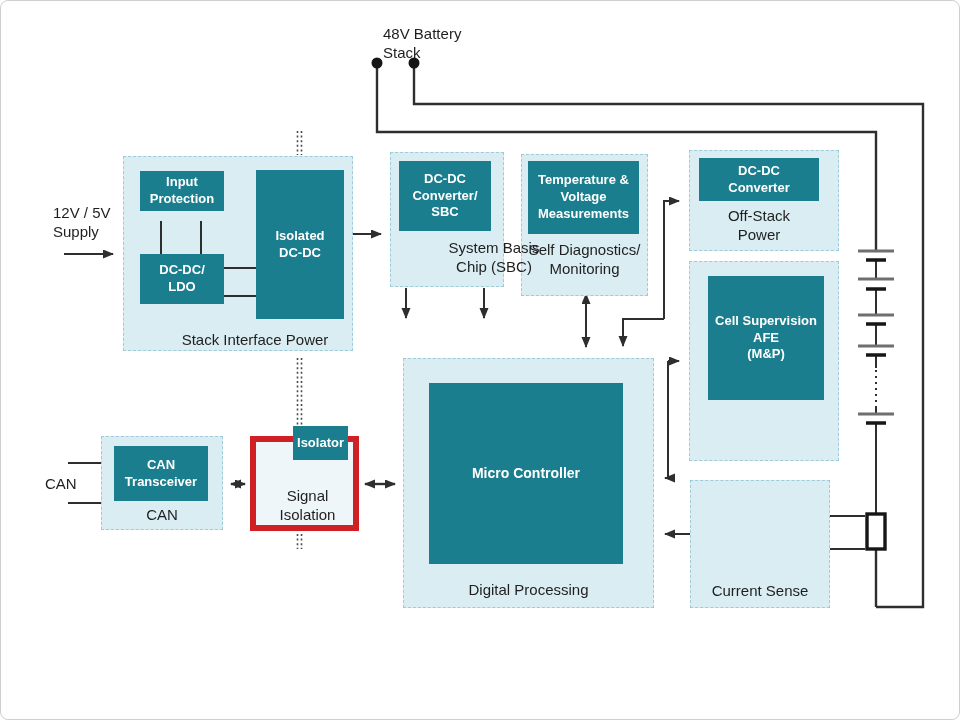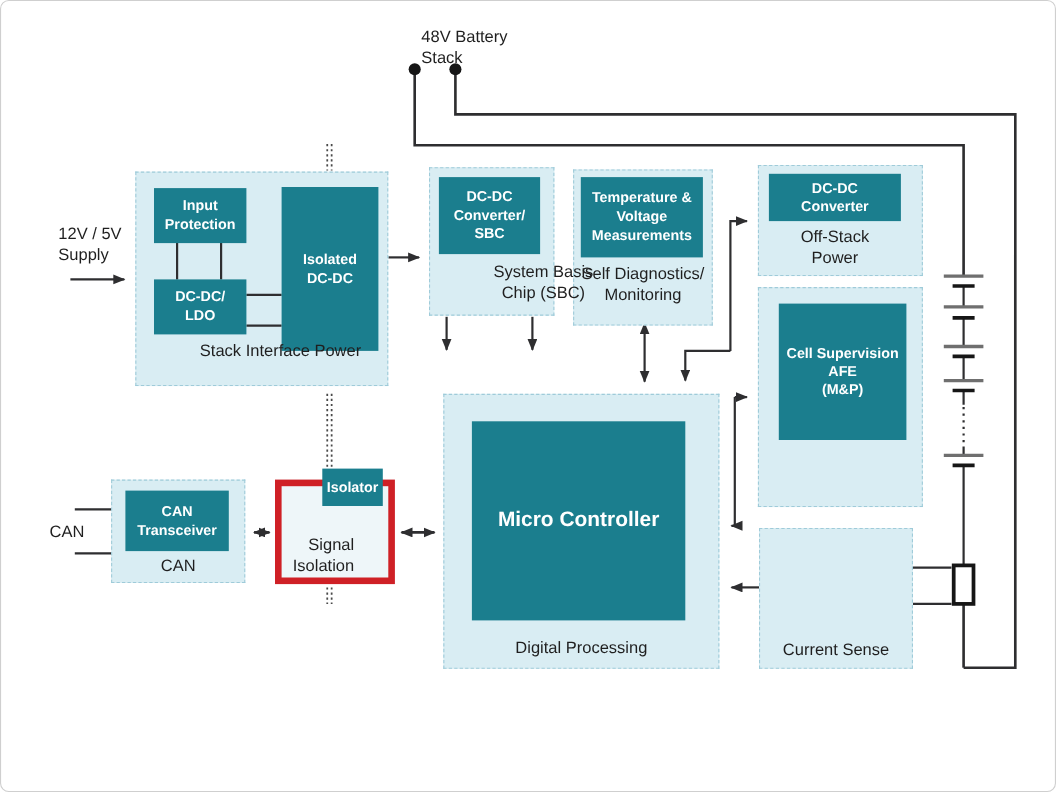--- a/index.html
+++ b/index.html
@@ -11,21 +11,21 @@
   #wires{position:absolute;left:0;top:0;width:960px;height:720px;}
   .panel{
     position:absolute;background:var(--panel-bg,#d9edf3);
     border:1.5px dashed var(--panel-border,#9fcbd9);box-sizing:border-box;
   }
   .block{
     position:absolute;background:var(--teal,#1b7e8e);color:#ffffff;
     display:flex;align-items:center;justify-content:center;text-align:center;
     font-weight:bold;font-size:13px;line-height:1.3;white-space:pre-line;box-sizing:border-box;
   }
-  .block.big{font-size:19px;}
+  .block.big{font-size:14px;}
   .caption{
     position:absolute;text-align:center;font-size:15px;line-height:1.25;
     white-space:pre-line;color:var(--ink,#1f1f1f);
   }
   .ann{
     position:absolute;font-size:15px;line-height:1.27;white-space:pre-line;
     color:var(--ink,#1f1f1f);
   }
   .redbox{
     position:absolute;background:var(--iso-bg,#eef6f9);
@@ -111,21 +111,21 @@
   <div class="panel" style="left:688px;top:260px;width:150px;height:200px;"></div>
   <div class="panel" style="left:402px;top:357px;width:251px;height:250px;"></div>
   <div class="panel" style="left:100px;top:435px;width:122px;height:94px;"></div>
   <div class="panel" style="left:689px;top:479px;width:140px;height:128px;"></div>
   <div class="redbox" style="left:249px;top:435px;width:109px;height:95px;"></div>
 
   <svg style="position:absolute;left:0;top:0;width:960px;height:720px;pointer-events:none;">
     <path class="wire" d="M160,220 V253 M200,220 V253 M223,267 H255 M223,295 H255"></path>
   </svg>
 
-  <div class="block" style="left:139px;top:170px;width:84px;height:50px;">Input
+  <div class="block" style="left:139px;top:170px;width:84px;height:40px;">Input
 Protection</div>
   <div class="block" style="left:139px;top:253px;width:84px;height:50px;">DC-DC/
 LDO</div>
   <div class="block" style="left:255px;top:169px;width:88px;height:149px;">Isolated
 DC-DC</div>
   <div class="block" style="left:398px;top:160px;width:92px;height:70px;">DC-DC
 Converter/
 SBC</div>
   <div class="block" style="left:527px;top:160px;width:111px;height:73px;">Temperature &amp;
 Voltage
@@ -133,30 +133,30 @@
   <div class="block" style="left:698px;top:157px;width:120px;height:43px;">DC-DC
 Converter</div>
   <div class="block" style="left:707px;top:275px;width:116px;height:124px;">Cell Supervision
 AFE
 (M&amp;P)</div>
   <div class="block big" style="left:428px;top:382px;width:194px;height:181px;">Micro Controller</div>
   <div class="block" style="left:113px;top:445px;width:94px;height:55px;">CAN
 Transceiver</div>
   <div class="block" style="left:268px;top:425px;width:55px;height:34px;margin-left:24px;">Isolator</div>
 
-  <div class="caption" style="left:122px;top:310px;width:264px;">Stack Interface Power</div>
+  <div class="caption" style="left:122px;top:330px;width:264px;">Stack Interface Power</div>
   <div class="caption" style="left:389px;top:238px;width:114px;margin-left:47px;">System Basis
 Chip (SBC)</div>
   <div class="caption" style="left:520px;top:240px;width:127px;">Self Diagnostics/
 Monitoring</div>
   <div class="caption" style="left:688px;top:206px;width:140px;">Off-Stack
 Power</div>
   <div class="caption" style="left:402px;top:580px;width:251px;">Digital Processing</div>
   <div class="caption" style="left:100px;top:505px;width:122px;">CAN</div>
-  <div class="caption" style="left:240px;top:486px;width:81px;text-align:right;">Signal
+  <div class="caption" style="left:266px;top:486px;width:81px;">Signal
 Isolation</div>
   <div class="caption" style="left:689px;top:581px;width:140px;">Current Sense</div>
 
   <div class="ann" style="left:382px;top:23px;width:95px;">48V Battery
 Stack</div>
   <div class="ann" style="left:52px;top:202px;width:90px;">12V / 5V
 Supply</div>
   <div class="ann" style="left:44px;top:473px;">CAN</div>
 
 </div>

